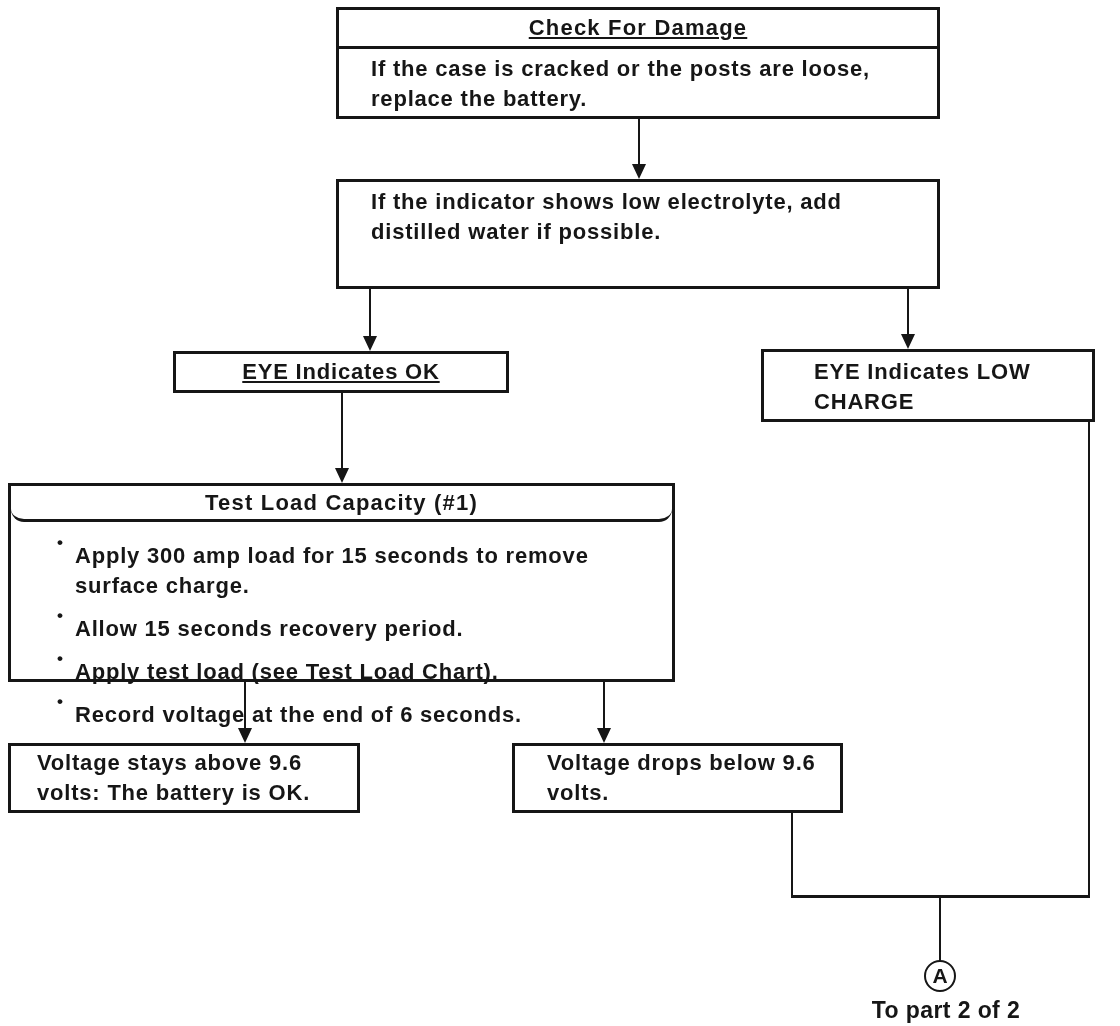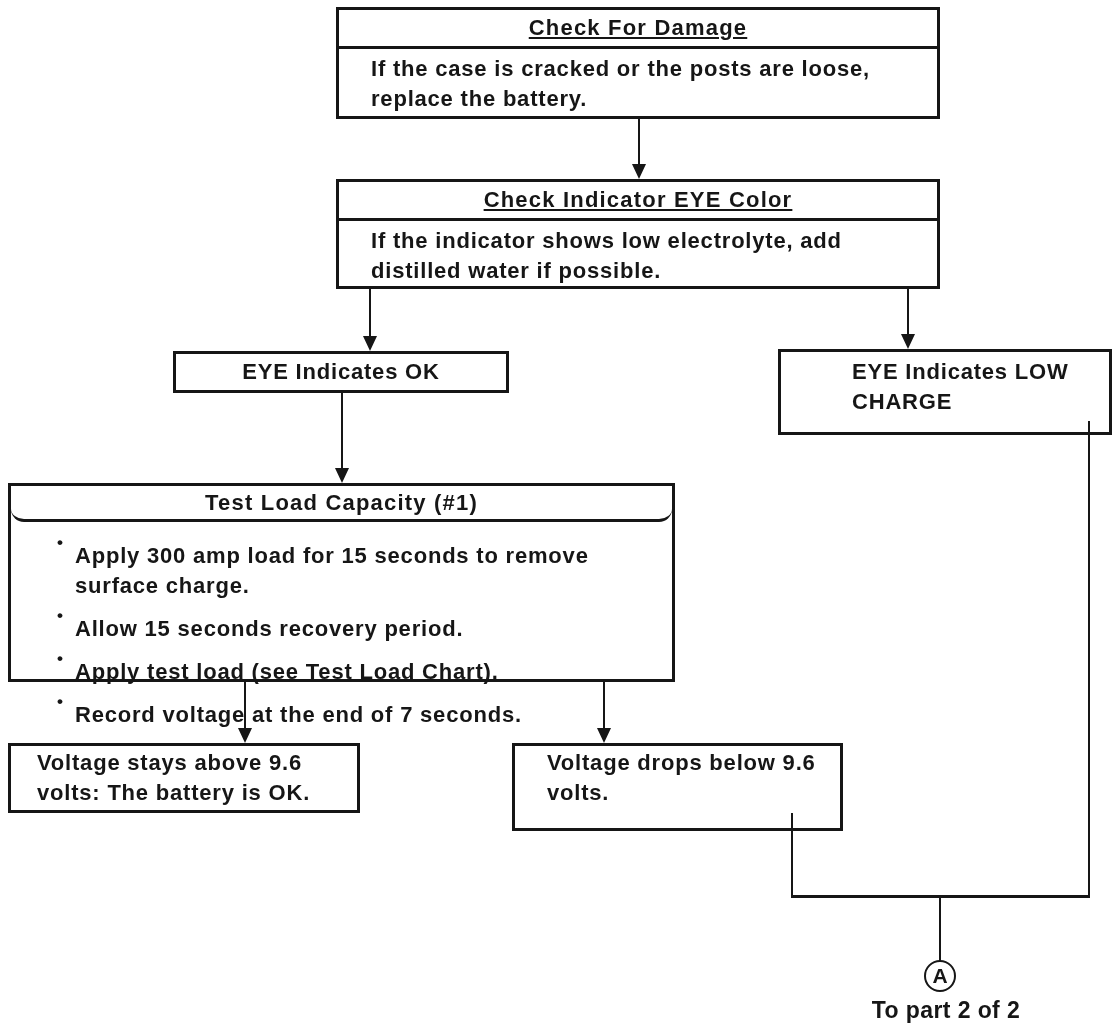--- a/index.html
+++ b/index.html
@@ -44,47 +44,46 @@
     font-size:21px; font-weight:700; background:var(--paper);
   }
   .offpage-caption {
     position:absolute; left:866px; top:997px; width:160px;
     text-align:center; font-size:23px; font-weight:700; letter-spacing:.4px;
     white-space:nowrap;
   }
   
   .n-damage  { left:336px; top:7px;   width:604px; height:112px; }
   .n-eye     { left:336px; top:179px; width:604px; height:110px; }
-  .n-eyeok   { left:173px; top:351px; width:336px; height:42px;  }
-  .n-eyelow  { left:778px; top:349px; width:334px; height:86px;padding-left:21px;  }
+  .n-eyeok   { left:173px; top:351px; width:336px; height:42px;text-decoration:underline;  }
+  .n-eyelow  { left:761px; top:349px; width:334px; height:73px;  }
   .n-eyelow .node-body { padding:5px 0 0 50px; }
   .n-test    { left:8px;   top:483px; width:667px; height:199px; }
   .n-voltok  { left:8px;   top:743px; width:352px; height:70px;  }
   .n-voltok .node-body { padding:2px 0 0 26px; }
-  .n-voltlow { left:512px; top:743px; width:331px; height:88px;  }
+  .n-voltlow { left:512px; top:743px; width:331px; height:70px;  }
   .n-voltlow .node-body { padding:2px 0 0 32px; }
 </style>
 </head>
 <body>
 
 <div class="canvas">
 
   <div class="node n-damage">
     <div class="node-title t39">Check For Damage</div>
     <div class="node-body">
       <div class="tline">If the case is cracked or the posts are loose,</div>
       <div class="tline">replace the battery.</div>
     </div>
   </div>
 
   <div class="vline" style="left:638px;top:119px;height:46px"></div>
   <div class="ahead" style="left:632px;top:164px"></div>
 
   <div class="node n-eye">
-    <div class="node-title t39">Check Indicator EYE Color</div>
     <div class="node-body">
       <div class="tline">If the indicator shows low electrolyte, add</div>
       <div class="tline">distilled water if possible.</div>
     </div>
   </div>
 
   <div class="vline" style="left:369px;top:289px;height:48px"></div>
   <div class="ahead" style="left:363px;top:336px"></div>
 
   <div class="vline" style="left:907px;top:289px;height:46px"></div>
@@ -117,21 +116,21 @@
       <div class="bullet">
         <span class="glyph">•</span>
         <span class="btext tline">Allow 15 seconds recovery period.</span>
       </div>
       <div class="bullet">
         <span class="glyph">•</span>
         <span class="btext tline">Apply test load (see Test Load Chart).</span>
       </div>
       <div class="bullet">
         <span class="glyph">•</span>
-        <span class="btext tline">Record voltage at the end of 7 seconds.</span>
+        <span class="btext tline">Record voltage at the end of 6 seconds.</span>
       </div>
     </div>
   </div>
 
   <div class="vline" style="left:244px;top:682px;height:47px"></div>
   <div class="ahead" style="left:238px;top:728px"></div>
 
   <div class="vline" style="left:603px;top:682px;height:47px"></div>
   <div class="ahead" style="left:597px;top:728px"></div>
 

